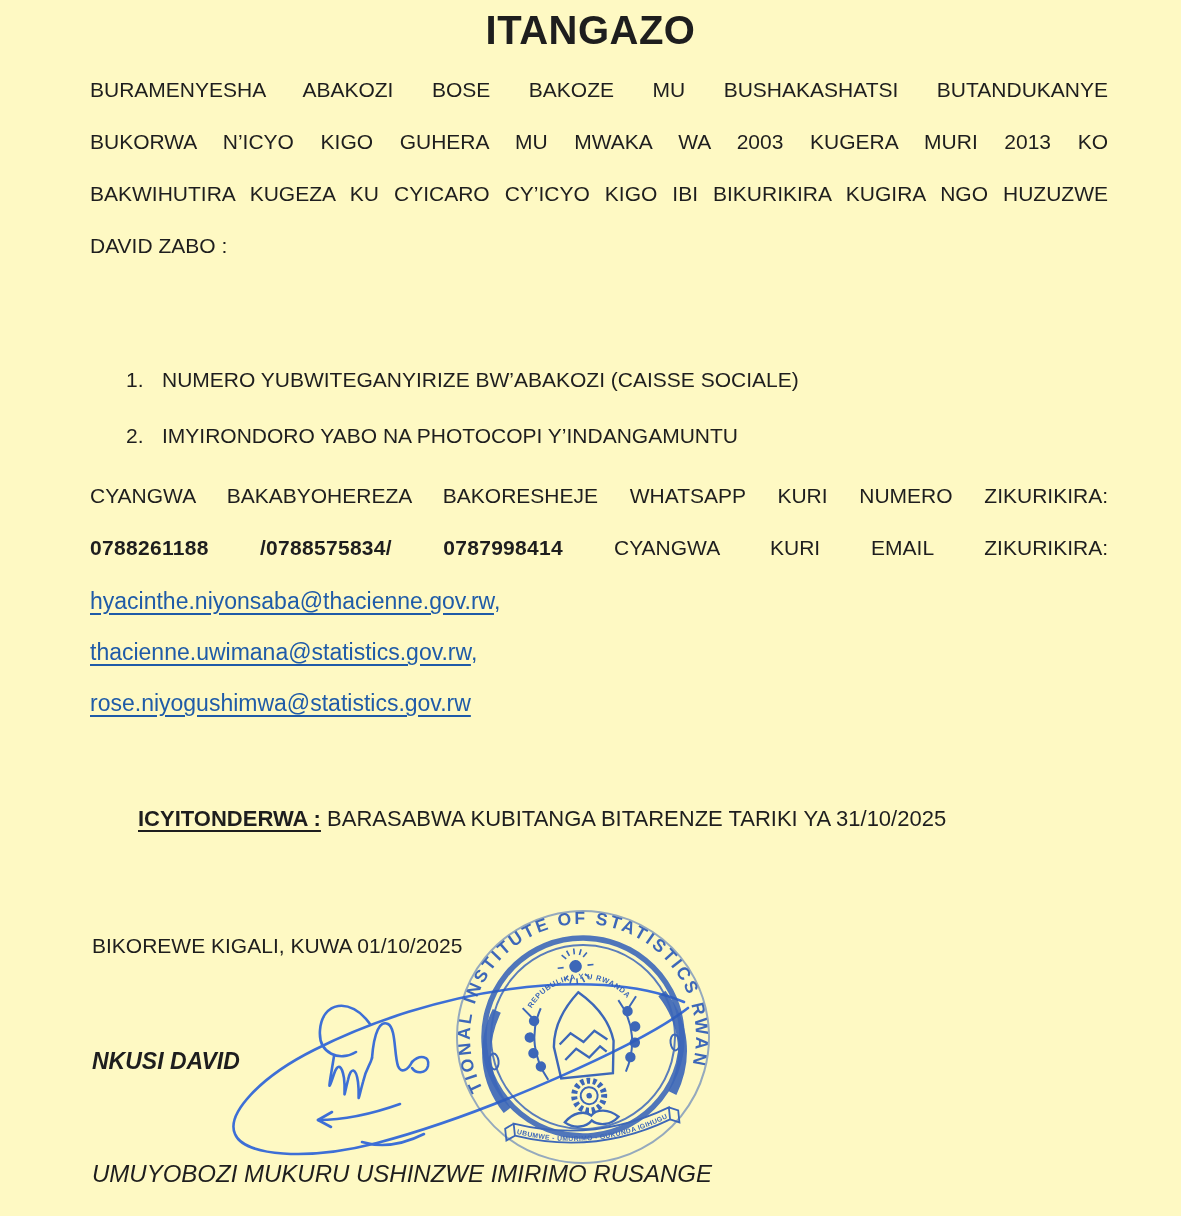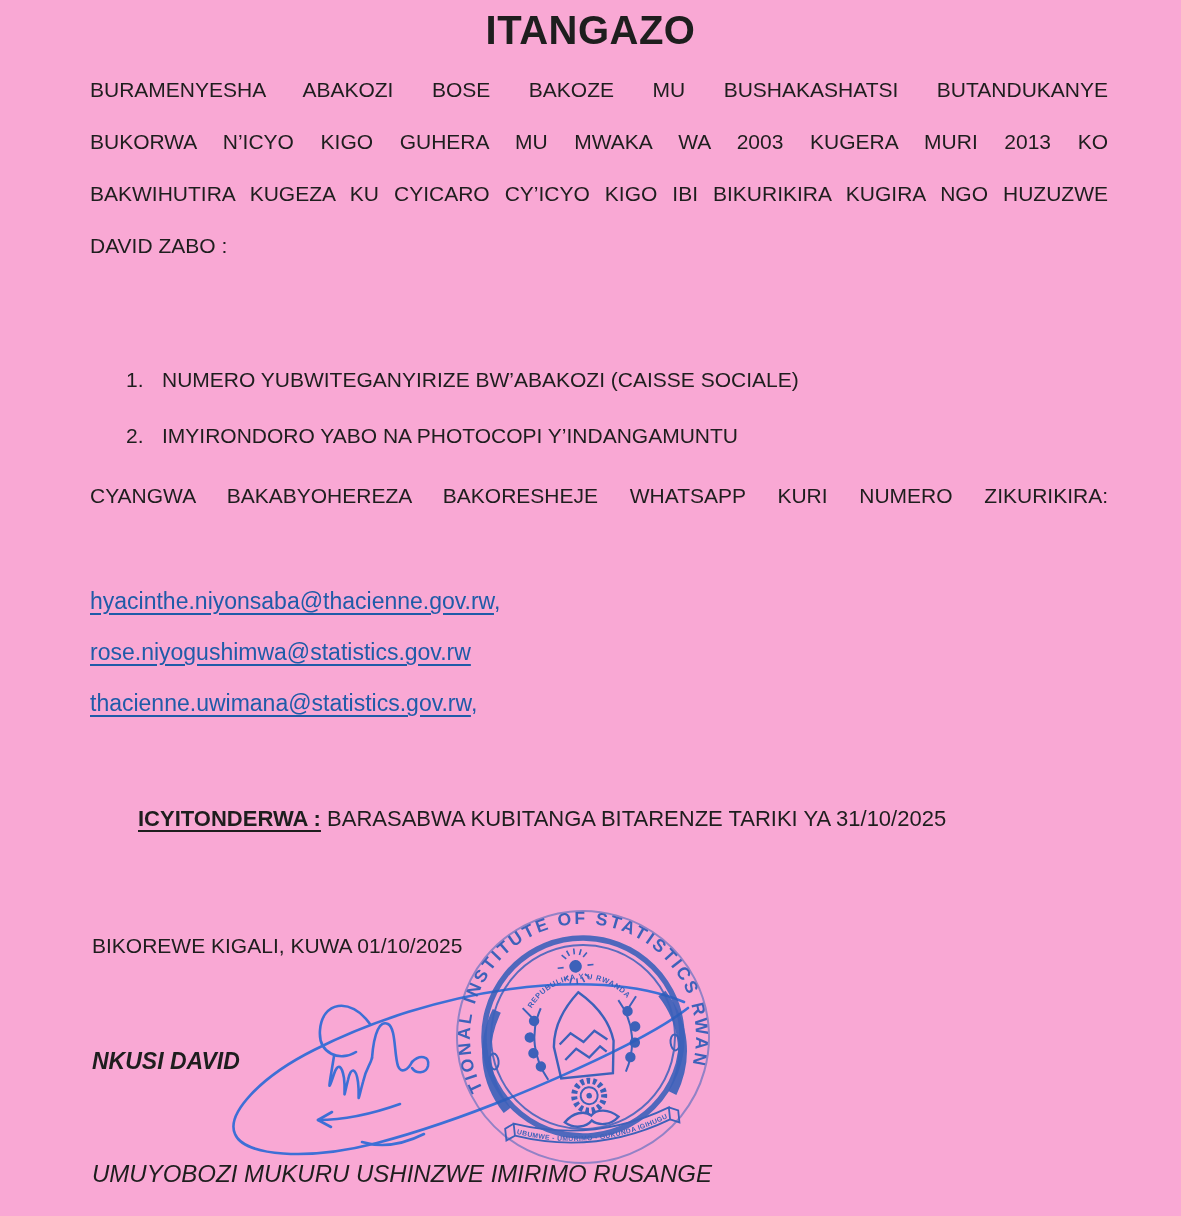--- a/index.html
+++ b/index.html
@@ -1,19 +1,19 @@
 <!DOCTYPE html>
 <html><head>
 <meta charset="utf-8">
 <style>
   html,body{margin:0;padding:0;background:#fdfdfd;}
   .page{
     position:relative;
     width:1181px;height:1216px;
-    background:#f9a8d4;
+    background:#fef9c3;
     font-family:"Liberation Sans", sans-serif;
     color:#1e1e1e;
     overflow:hidden;
   }
   .title{
     position:absolute;top:8px;left:0;width:100%;
     text-align:center;font-weight:700;font-size:40px;letter-spacing:.5px;
   }
   .para{
     position:absolute;left:90px;width:1018px;
@@ -58,26 +58,27 @@
       <span>NUMERO YUBWITEGANYIRIZE BW’ABAKOZI (CAISSE SOCIALE)</span>
     </div>
     <div class="list-row">
       <span class="list-num">2.</span>
       <span>IMYIRONDORO YABO NA PHOTOCOPI Y’INDANGAMUNTU</span>
     </div>
   </div>
 
   <div class="para p2">
     <div class="jline">CYANGWA BAKABYOHEREZA BAKORESHEJE WHATSAPP KURI NUMERO ZIKURIKIRA:</div>
+    <div class="jline"><b class="phones">0788261188 /0788575834/ 0787998414</b> <span>CYANGWA KURI EMAIL ZIKURIKIRA:</span></div>
   </div>
 
   <div class="emails">
     <div class="email-line"><a>hyacinthe.niyonsaba@thacienne.gov.rw</a><span class="suffix">,</span></div>
+    <div class="email-line"><a>thacienne.uwimana@statistics.gov.rw</a><span class="suffix">,</span></div>
     <div class="email-line"><a>rose.niyogushimwa@statistics.gov.rw</a><span class="suffix"></span></div>
-    <div class="email-line"><a>thacienne.uwimana@statistics.gov.rw</a><span class="suffix">,</span></div>
   </div>
 
   <div class="notice">
     <span class="notice-label">ICYITONDERWA :</span><span> BARASABWA KUBITANGA BITARENZE TARIKI YA 31/10/2025</span>
   </div>
 
   <div class="dateline">BIKOREWE KIGALI, KUWA 01/10/2025</div>
 
   <div class="signatory-name">NKUSI DAVID</div>
   <div class="signatory-role">UMUYOBOZI MUKURU USHINZWE IMIRIMO RUSANGE</div>

